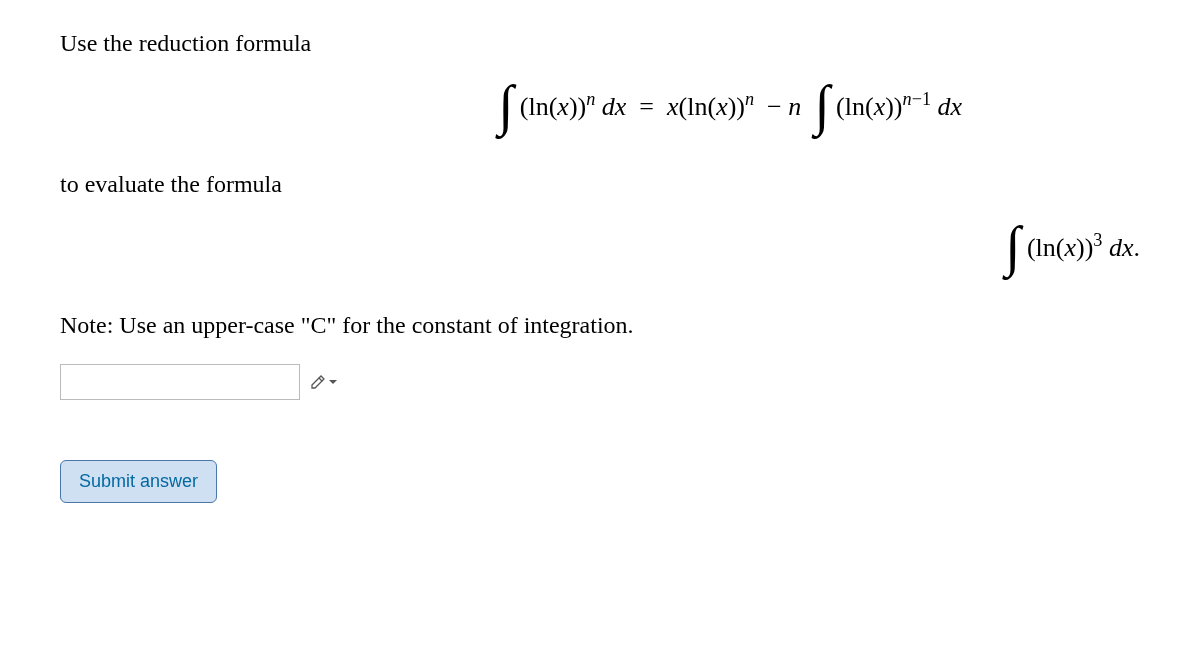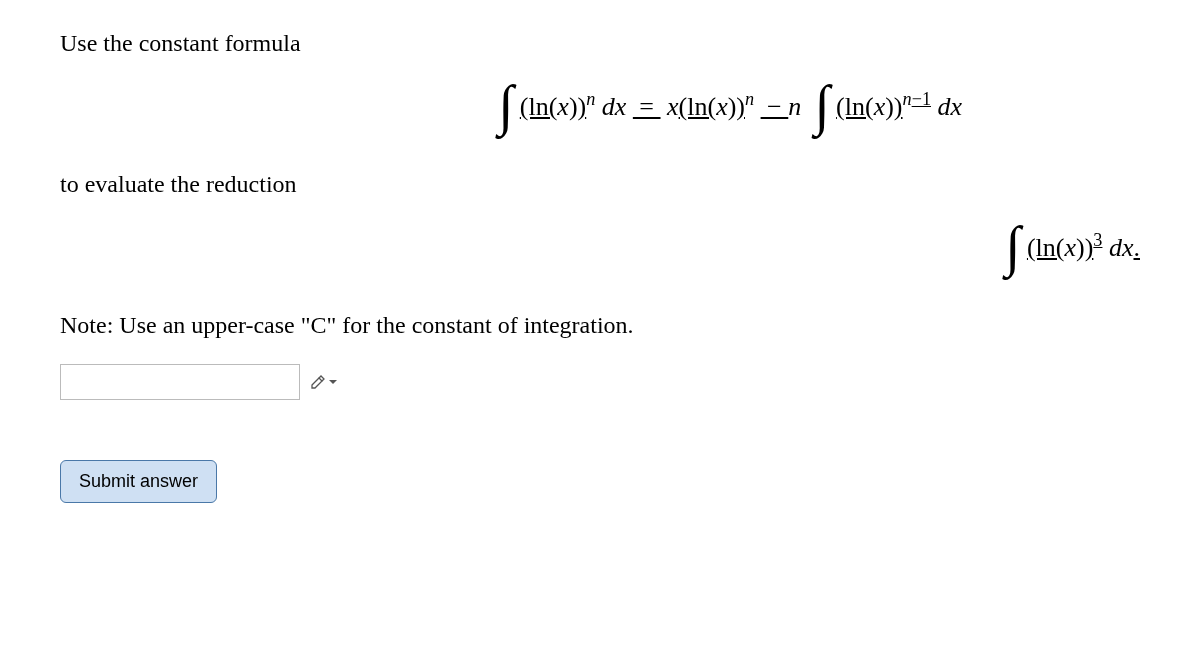--- a/index.html
+++ b/index.html
@@ -55,68 +55,67 @@
     align-items: center;
     color: #555;
   }
   .submit-btn {
     background: #cfe0f3;
     border: 1.5px solid #4a78a8;
     border-radius: 6px;
     padding: 10px 18px;
     font-size: 18px;
     font-family: Arial, sans-serif;
-    color: #000000;
+    color: #0369a1;
     cursor: pointer;
   }
   .math {
     font-family: 'Times New Roman', serif;
     font-style: italic;
   }
   .int-sym {
     font-size: 56px;
     font-style: normal;
     vertical-align: middle;
     display: inline-block;
     position: relative;
     top: -4px;
   }
   .rm {
     font-style: normal;
-    text-decoration: underline;
   }
   sup {
     font-size: 0.7em;
     vertical-align: super;
   }
   .formula-inner, .integral-inner {
     display: inline-block;
     white-space: nowrap;
   }
 </style>
 </head>
 <body>
 
 
 
-<div class="line1">Use the constant formula</div>
+<div class="line1">Use the reduction formula</div>
 
 <div class="formula-block">
   <span class="formula-inner math">
     <span class="int-sym">∫</span>
     <span class="rm">(ln(</span>x<span class="rm">))</span><sup>n</sup>&nbsp;dx
     <span class="rm">&nbsp;=&nbsp;</span>
     x<span class="rm">(ln(</span>x<span class="rm">))</span><sup>n</sup>
     <span class="rm">&nbsp;−&nbsp;</span>n&nbsp;
     <span class="int-sym">∫</span>
     <span class="rm">(ln(</span>x<span class="rm">))</span><sup>n<span class="rm">−1</span></sup>&nbsp;dx
   </span>
 </div>
 
-<div class="line2">to evaluate the reduction</div>
+<div class="line2">to evaluate the formula</div>
 
 <div class="integral-block">
   <span class="integral-inner math">
     <span class="int-sym">∫</span>
     <span class="rm">(ln(</span>x<span class="rm">))</span><sup><span class="rm">3</span></sup>&nbsp;dx<span class="rm">.</span>
   </span>
 </div>
 
 <div class="note">Note: Use an upper-case "C" for the constant of integration.</div>
 

